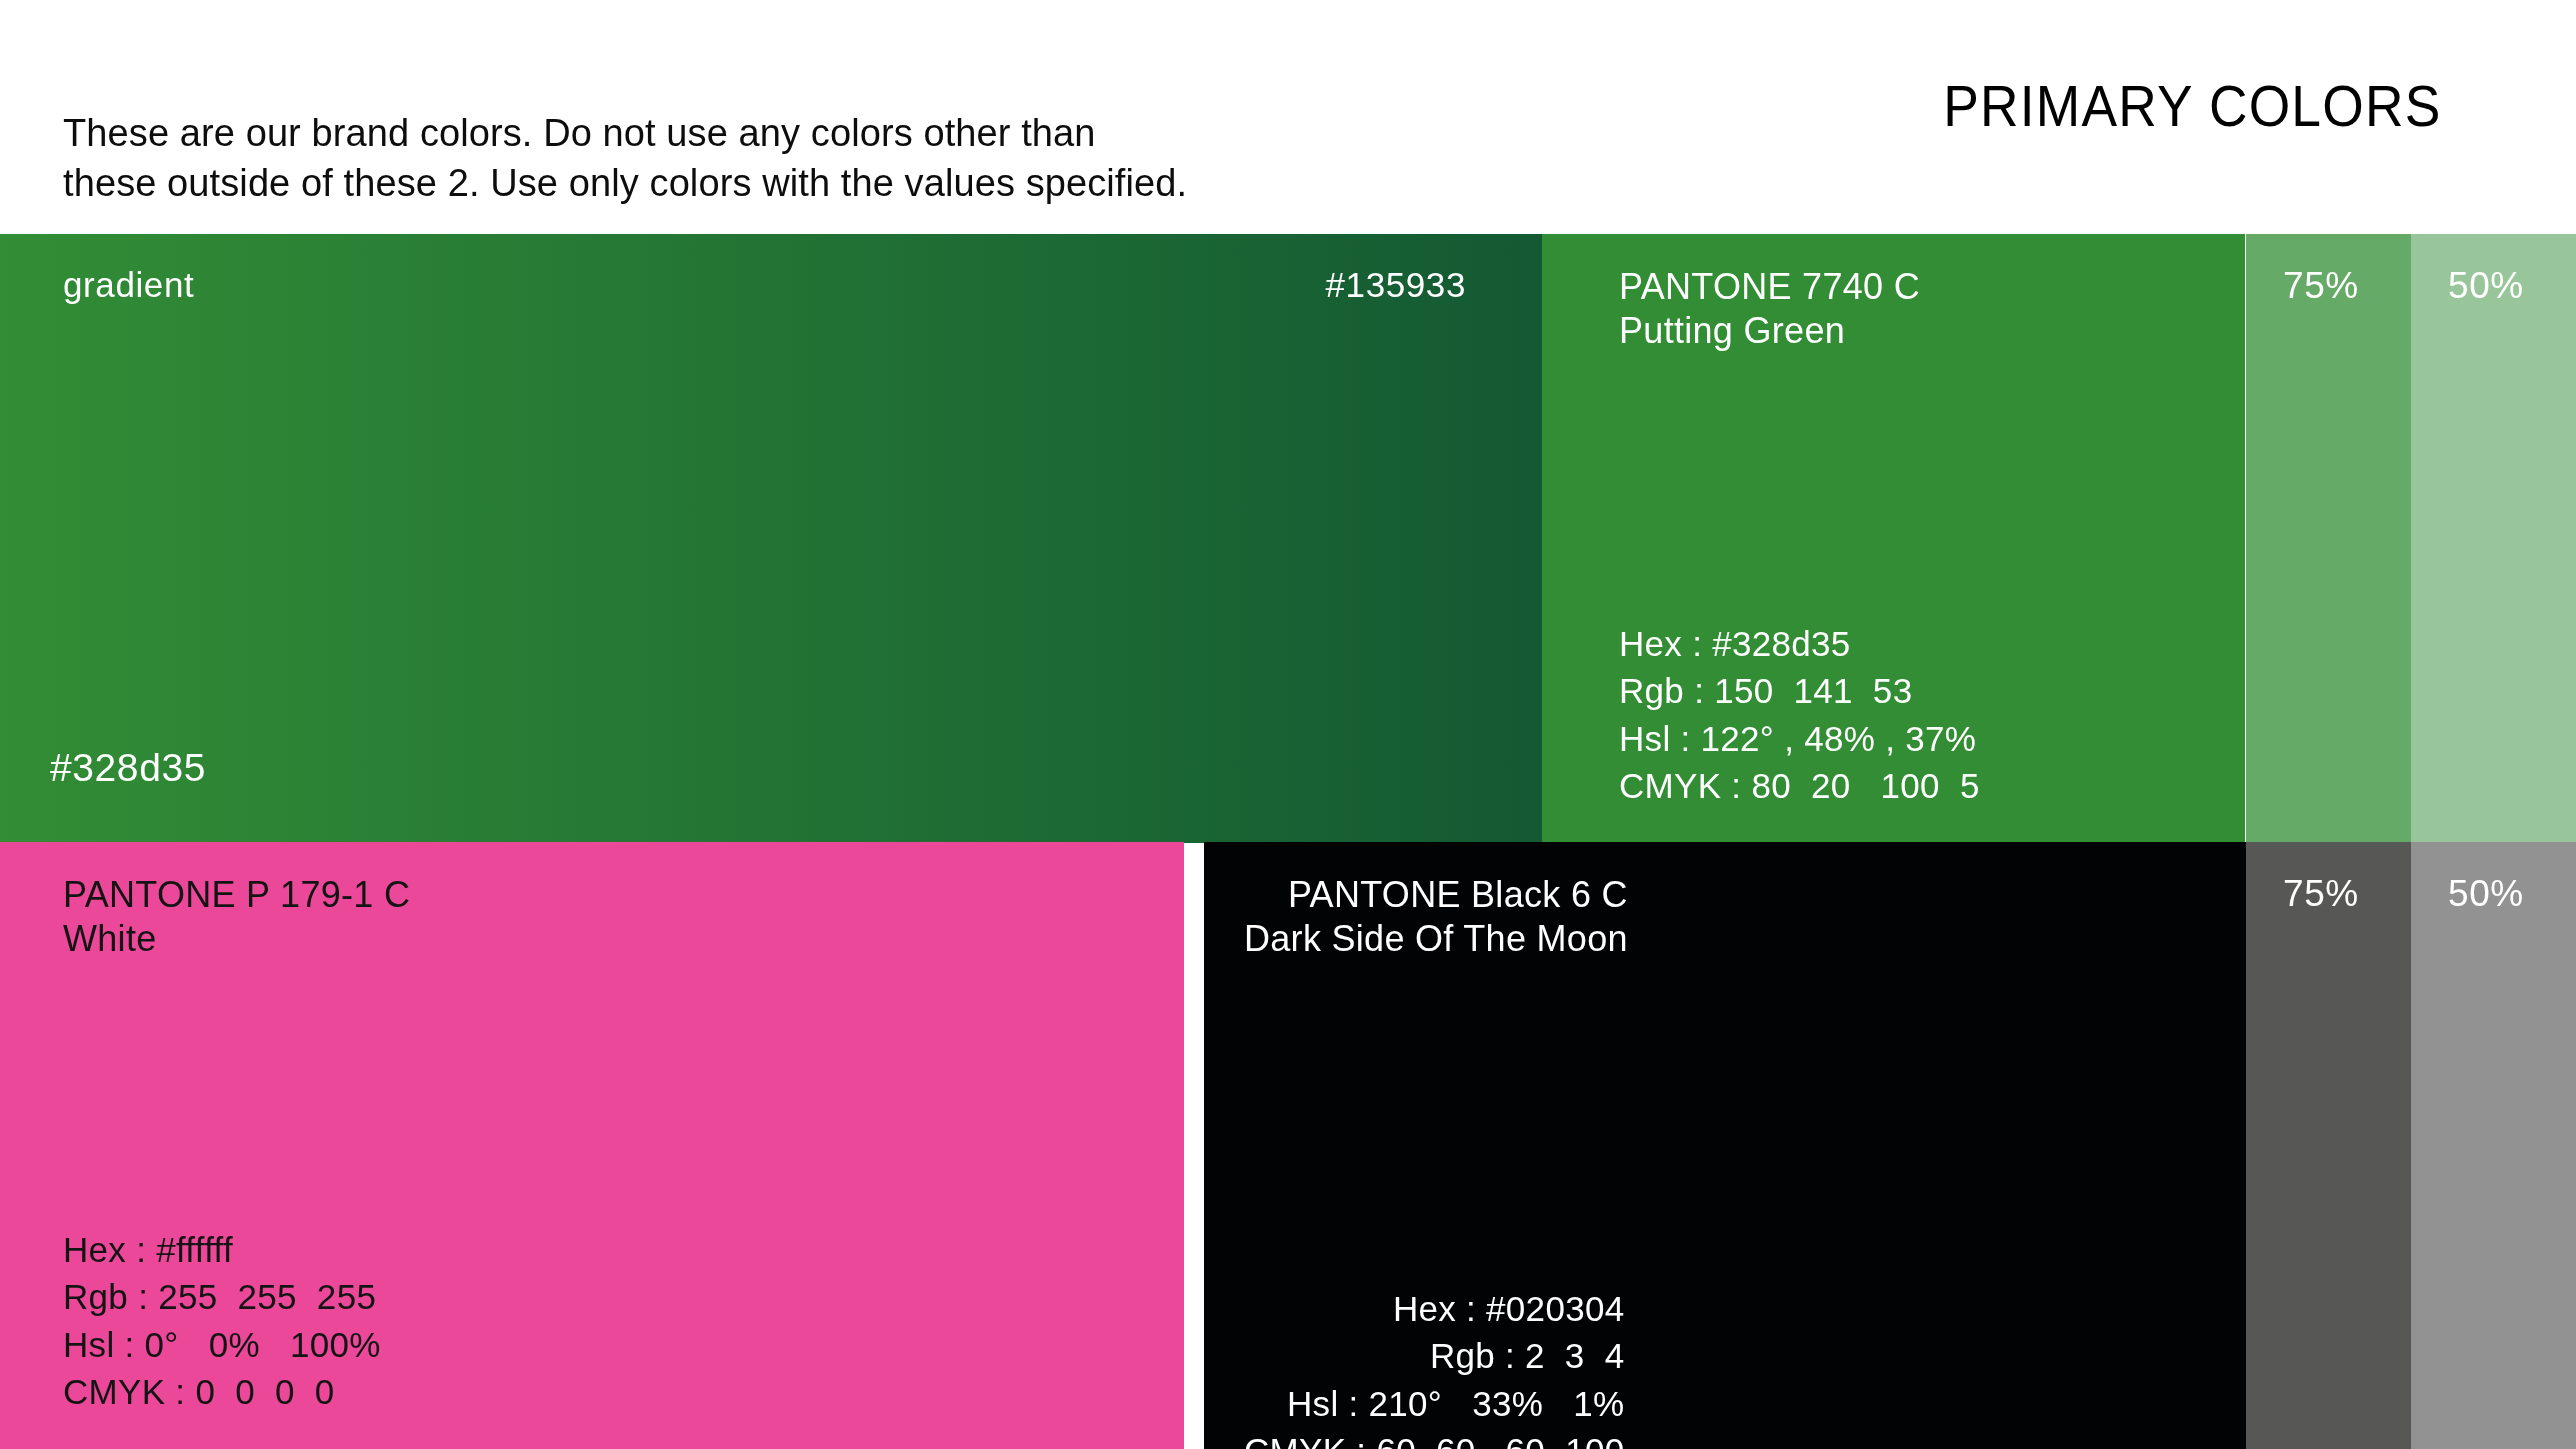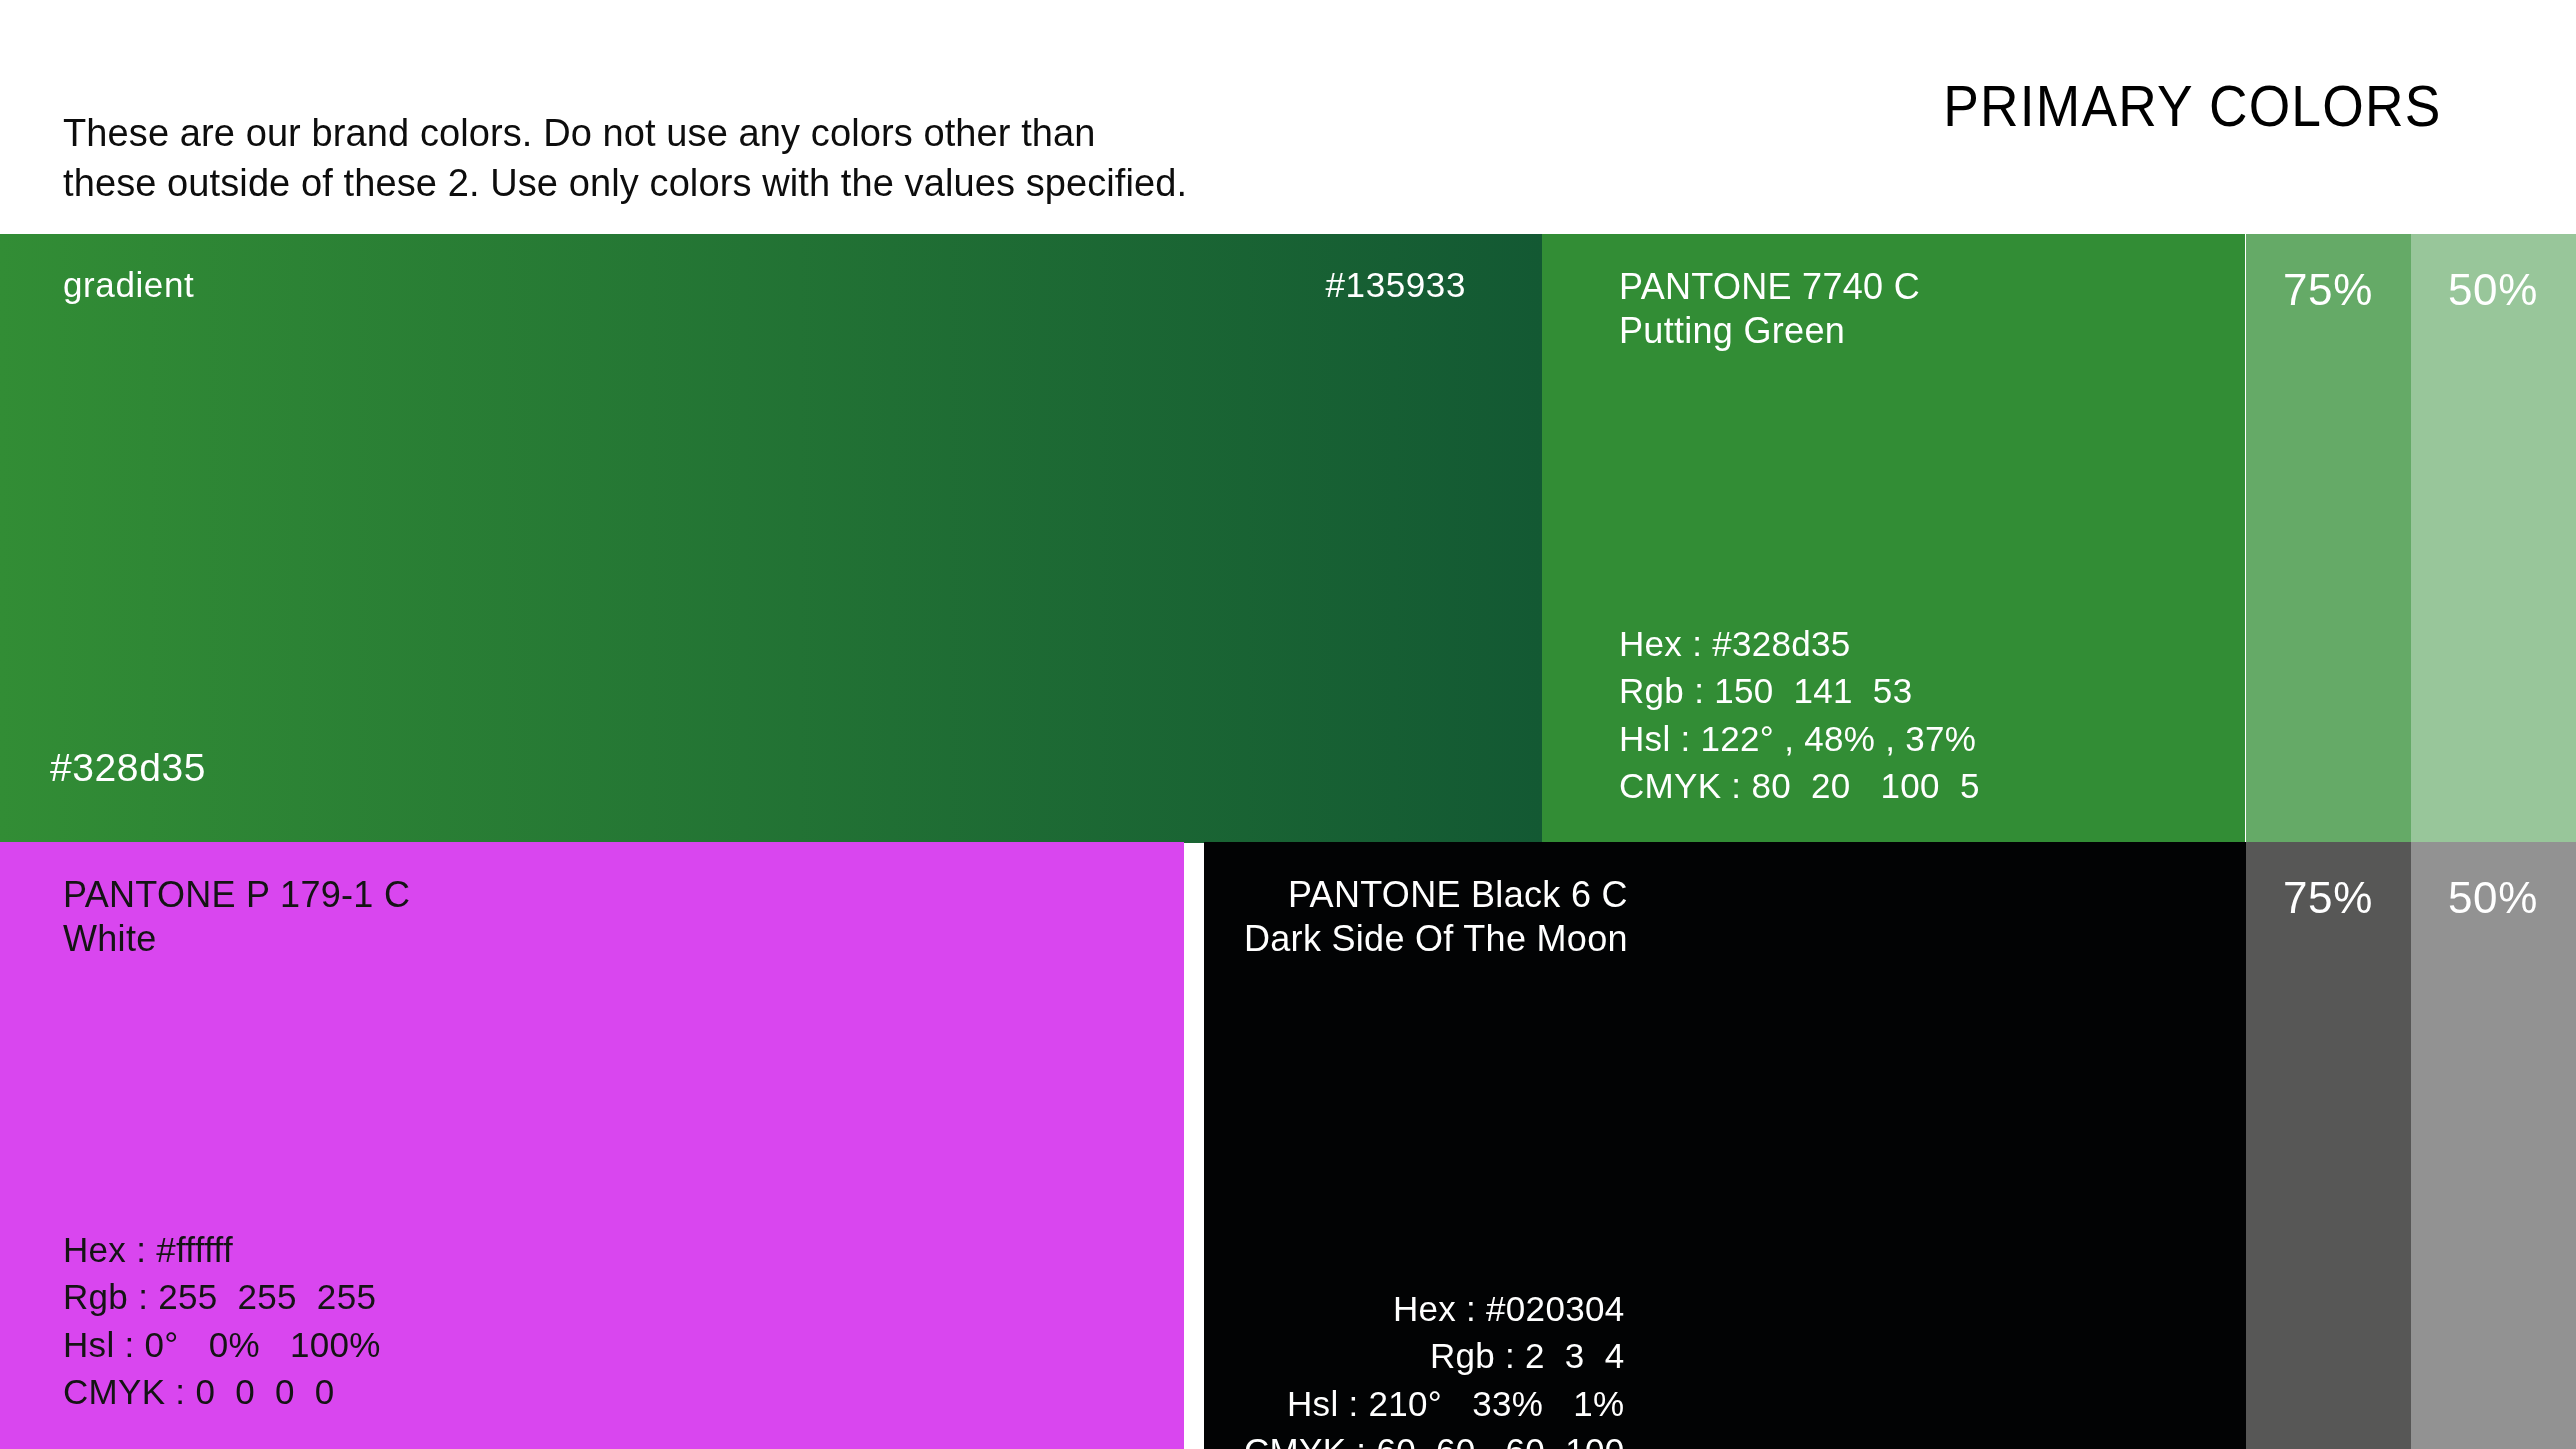--- a/index.html
+++ b/index.html
@@ -171,21 +171,21 @@
     white-space: pre;
   }
   #green-values { left: 77px; bottom: 33px; color: #ffffff; }
   #white-values { left: 63px;  bottom: 33px; color: #141414; }
   #black-values { left: 40px;  bottom: 33px; color: #ffffff; margin-top: 44px; }
 
   .tint-label {
     position: absolute;
     left: 37px;
     top: 31px;
-    font-size: 44px;
+    font-size: 37px;
     color: #ffffff;
     letter-spacing: 0.6px;
   }
 </style>
 </head>
 <body>
 
 <div id="page">
 
   <div id="header-band">
@@ -209,21 +209,21 @@
 CMYK : 80  20   100  5</div>
   </div>
 
   <div class="panel" id="tint-green-75" style="background: rgb(101, 170, 103);">
     <span class="tint-label">75%</span>
   </div>
   <div class="panel" id="tint-green-50" style="background: rgb(152, 198, 154);">
     <span class="tint-label">50%</span>
   </div>
 
-  <div class="panel" id="white-panel" style="background: #d946ef; padding-left: 44px;">
+  <div class="panel" id="white-panel" style="background: #ec4899; padding-left: 44px;">
     <div class="panel-heading" id="white-heading" style="color: rgb(20, 20, 20);">PANTONE P 179-1 C
 White</div>
     <div class="value-block" id="white-values" style="color: rgb(20, 20, 20); margin-top: 42px;">Hex : #ffffff
 Rgb : 255  255  255
 Hsl : 0°   0%   100%
 CMYK : 0  0  0  0</div>
   </div>
 
   <div class="panel" id="black-panel" style="background: rgb(2, 3, 4);">
     <div class="panel-heading" id="black-heading" style="color: rgb(255, 255, 255);">PANTONE Black 6 C

